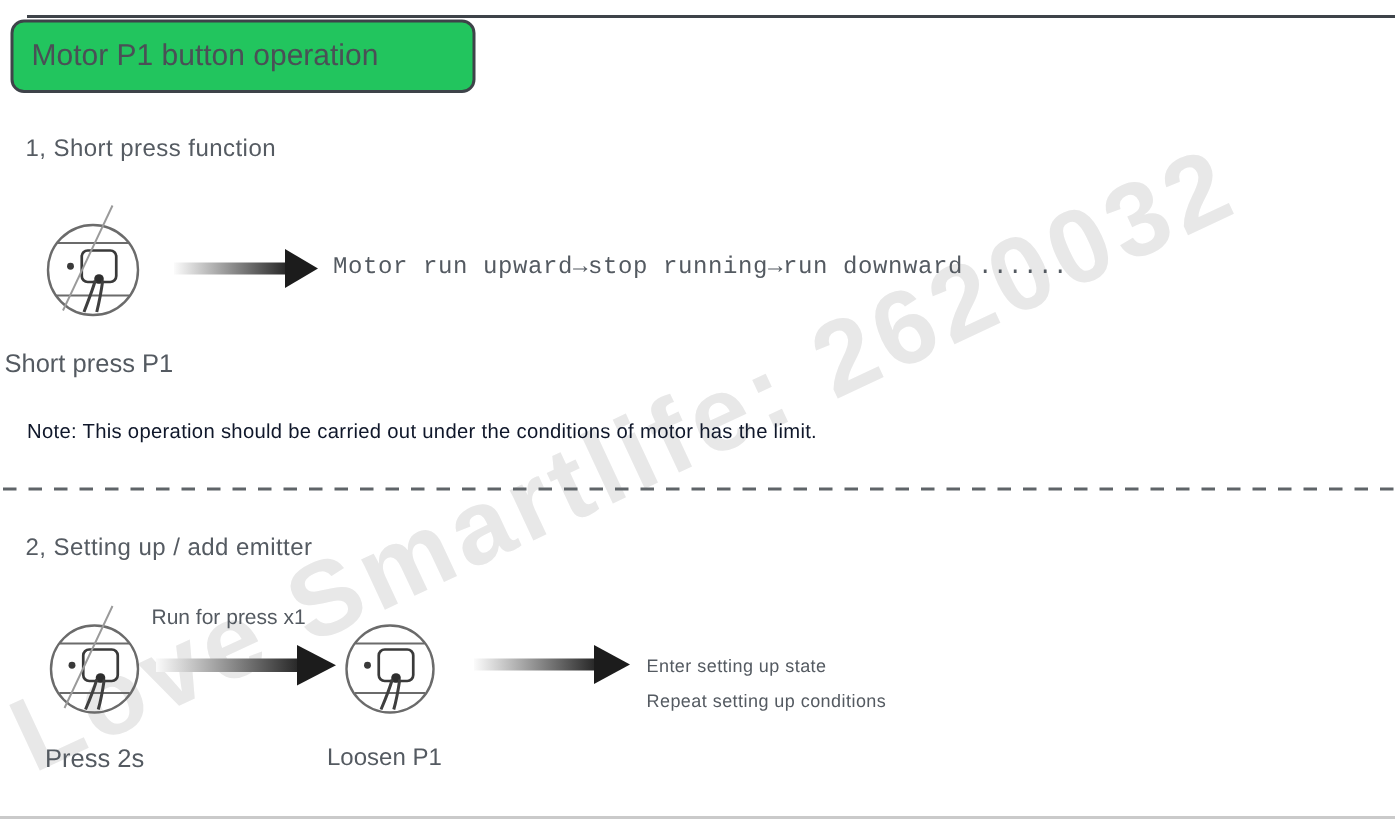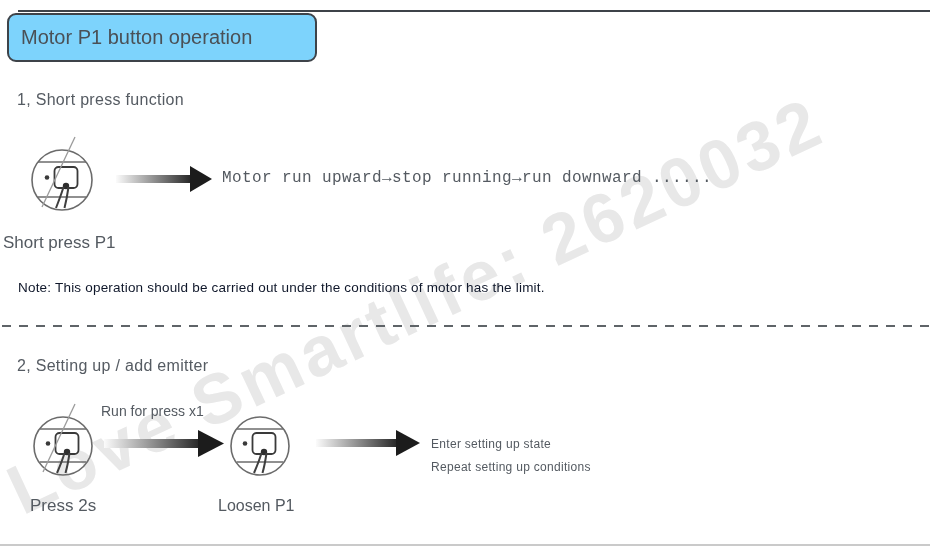--- a/index.html
+++ b/index.html
@@ -10,21 +10,21 @@
   .abs{position:absolute;}
   #watermark{
     position:absolute;left:30px;top:448px;z-index:1;
     font-size:70px;font-weight:700;letter-spacing:4px;white-space:nowrap;
     color:#e8e8e8;transform:rotate(-25deg);transform-origin:0 100%;
     line-height:84px;user-select:none;
   }
   .content{position:absolute;left:0;top:0;width:930px;height:547px;z-index:2;}
   #top-rule{left:18px;top:10px;width:912px;height:0;border-top:2px solid #3e4349;}
   #title-box{
-    left:7px;top:13px;width:306px;height:45px;background:#7dd3fc;
+    left:7px;top:13px;width:306px;height:45px;background:#22c55e;
     border:2px solid #3e4349;border-radius:9px;display:flex;align-items:center;
   }
   #title-box span{padding-left:12px;font-size:20px;color:#4a5056;}
   .heading{font-size:16px;color:#555b62;letter-spacing:0.3px;}
   #s1-heading{left:17px;top:91px;}
   #s2-heading{left:17px;top:357px;}
   #s1-icon{left:26px;top:136px;}
   #s1-arrow{left:116px;top:165px;}
   #s1-result{left:222px;top:169px;font-size:16px;letter-spacing:0.4px;font-family:Liberation Mono, monospace;}
   #s1-caption{left:3px;top:233px;font-size:17px;}

